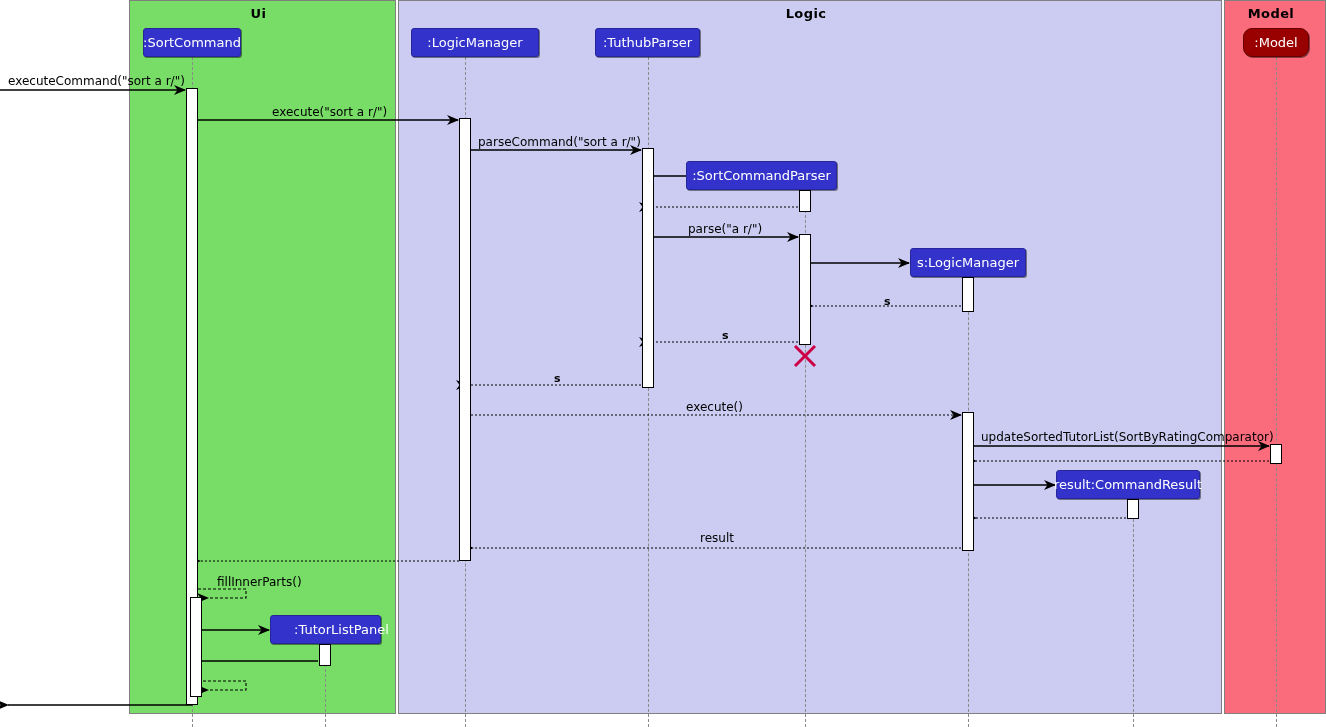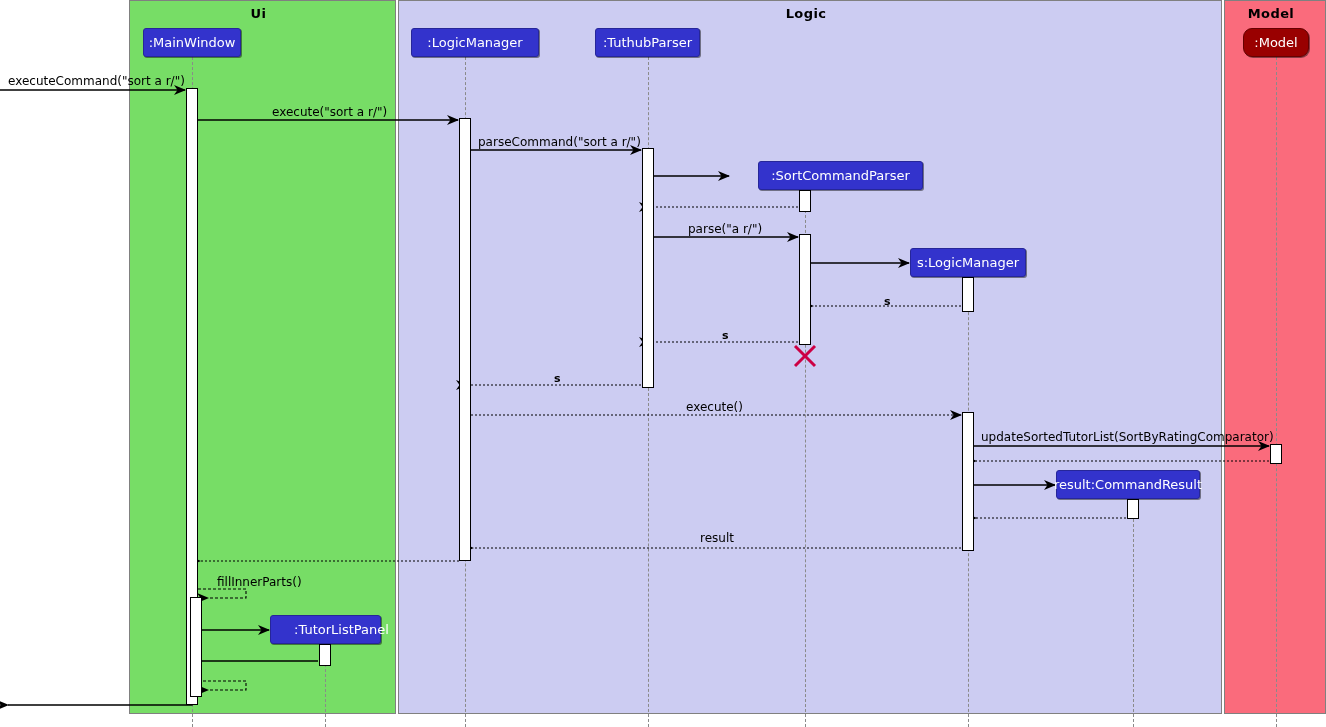--- a/index.html
+++ b/index.html
@@ -177,36 +177,36 @@
   <div class="activation" style="left:459px;  top:118px; height:443px;"></div>
   <div class="activation" style="left:642px;  top:148px; height:240px;"></div>
   <div class="activation" style="left:799px; top:190px; height:22px;"></div>
   <div class="activation" style="left:799px; top:234px; height:111px;"></div>
   <div class="activation" style="left:962px;  top:277px; height:35px;"></div>
   <div class="activation" style="left:962px; top:412px; height:139px;"></div>
   <div class="activation" style="left:1127px; top:499px; height:20px;"></div>
   <div class="activation" style="left:1270px; top:444px; height:20px;"></div>
 
   <div class="partbox blue" style="left:143px; top:28px; width:98px; height:29px;">
-    <span>:MainWindow</span>
+    <span>:SortCommand</span>
   </div>
 
   <div class="partbox blue" style="left:270px; top:615px; width:111px; height:29px;padding-left:32px;">
     <span>:TutorListPanel</span>
   </div>
 
   <div class="partbox blue" style="left:411px; top:28px; width:128px; height:29px;">
     <span>:LogicManager</span>
   </div>
 
   <div class="partbox blue" style="left:595px; top:28px; width:105px; height:29px;">
     <span>:TuthubParser</span>
   </div>
 
-  <div class="partbox blue" style="left:758px; top:161px; width:165px; height:29px;">
+  <div class="partbox blue" style="left:686px; top:161px; width:151px; height:29px;">
     <span>:SortCommandParser</span>
   </div>
 
   <div class="partbox blue" style="left:910px; top:248px; width:116px; height:29px;">
     <span>s:LogicManager</span>
   </div>
 
   <div class="partbox blue" style="left:1056px; top:470px; width:144px; height:29px;">
     <span>result:CommandResult</span>
   </div>

